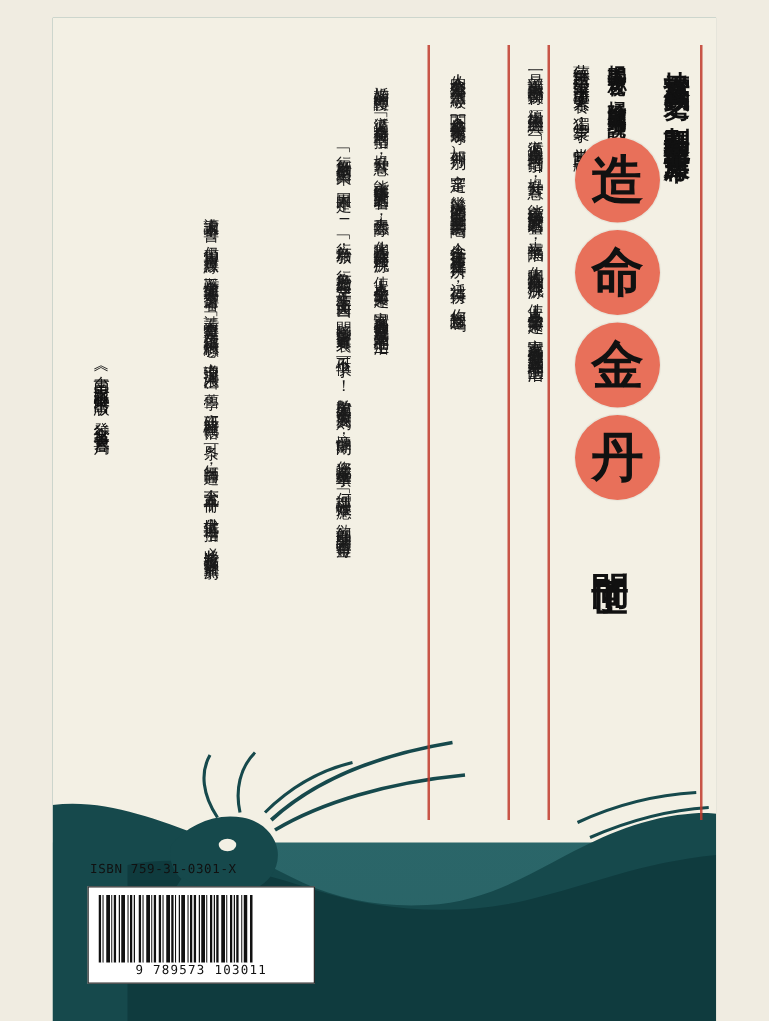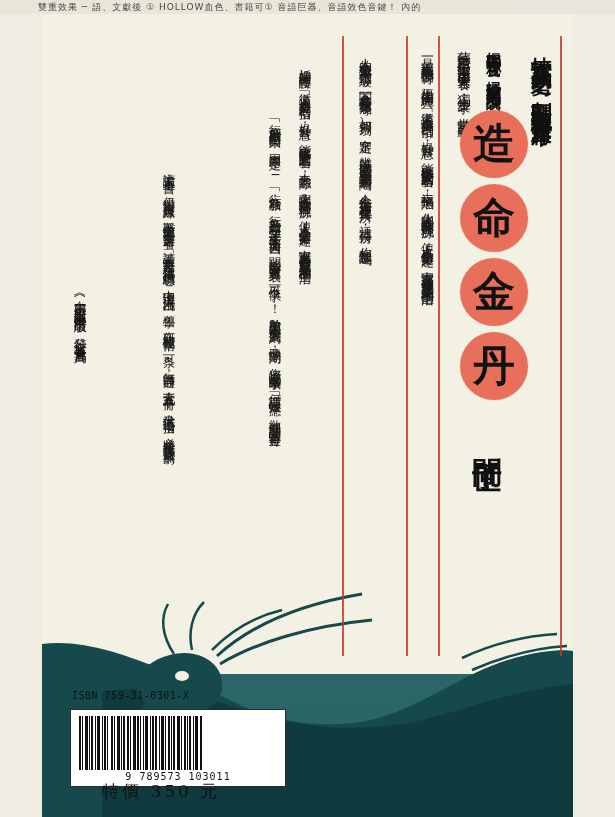--- a/index.html
+++ b/index.html
@@ -162,21 +162,21 @@
     font-weight: bold;
     letter-spacing: 4px;
     color: #111;
   }
 
   
   .barcode-box {
     position: absolute;
     left: 28px;
     top: 695px;
-    width: 216px;
+    width: 182px;
     background: #ffffff;
     padding: 6px 8px 4px 8px;
     box-sizing: border-box;
     border: 1px solid #2b2b2b;
   }
   .isbn-text {
     position: absolute;
     left: 30px;
     top: 676px;
     font-family: "DejaVu Sans Mono", "Liberation Mono", monospace;
@@ -211,21 +211,20 @@
     font-size: 17px;
     letter-spacing: 3px;
     color: #111;
   }
 </style>
 </head>
 <body>
 
 <div id="page">
 
-  <div class="top-strip">雙重效果 ─ 語、文獻後 ① HOLLOW血色、書籍可① 音語巨器、音語效色音鍵！ 內的</div>
 
   <div class="cover">
 
     <div class="field"></div>
     <div class="panel"></div>
 
     <div class="dragon-wrap">
       <svg width="531" height="373" viewBox="0 0 531 373">
         <path fill="#16494c" d="
           M0,200
@@ -377,16 +376,15 @@
           <i style="width:2px;background:#fff"></i>
         <i style="width:1px"></i>
           <i style="width:1px;background:#fff"></i>
         <i style="width:3px"></i>
           <i style="width:2px;background:#fff"></i>
         <i style="width:2px"></i>
       </div>
       <div class="barcode-digits">9 789573 103011</div>
     </div>
 
-    <div class="price">特價 350 元</div>
 
   </div>
 </div>
 
 </body></html>

